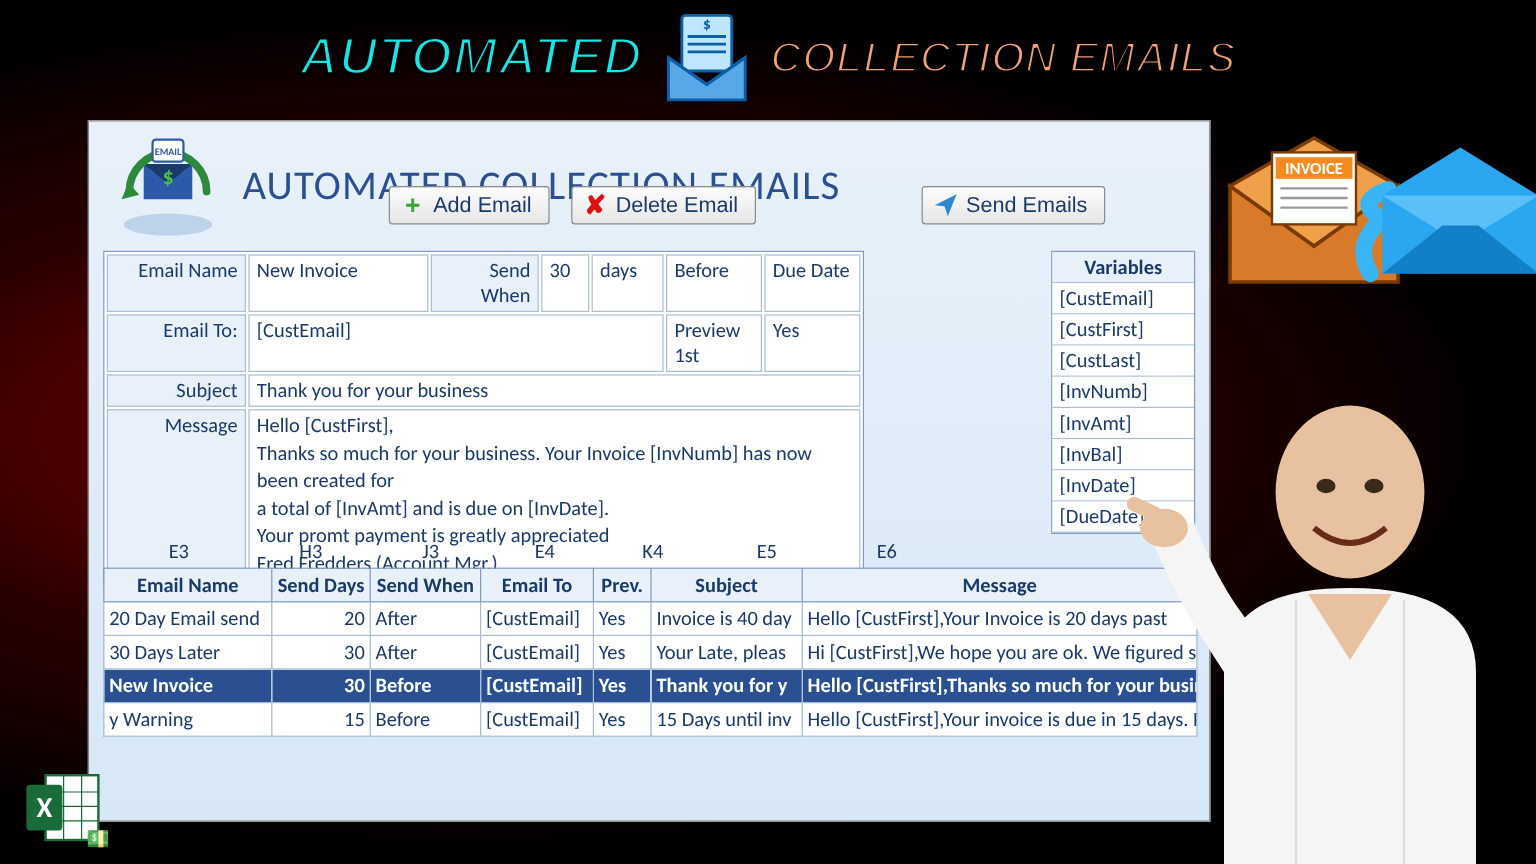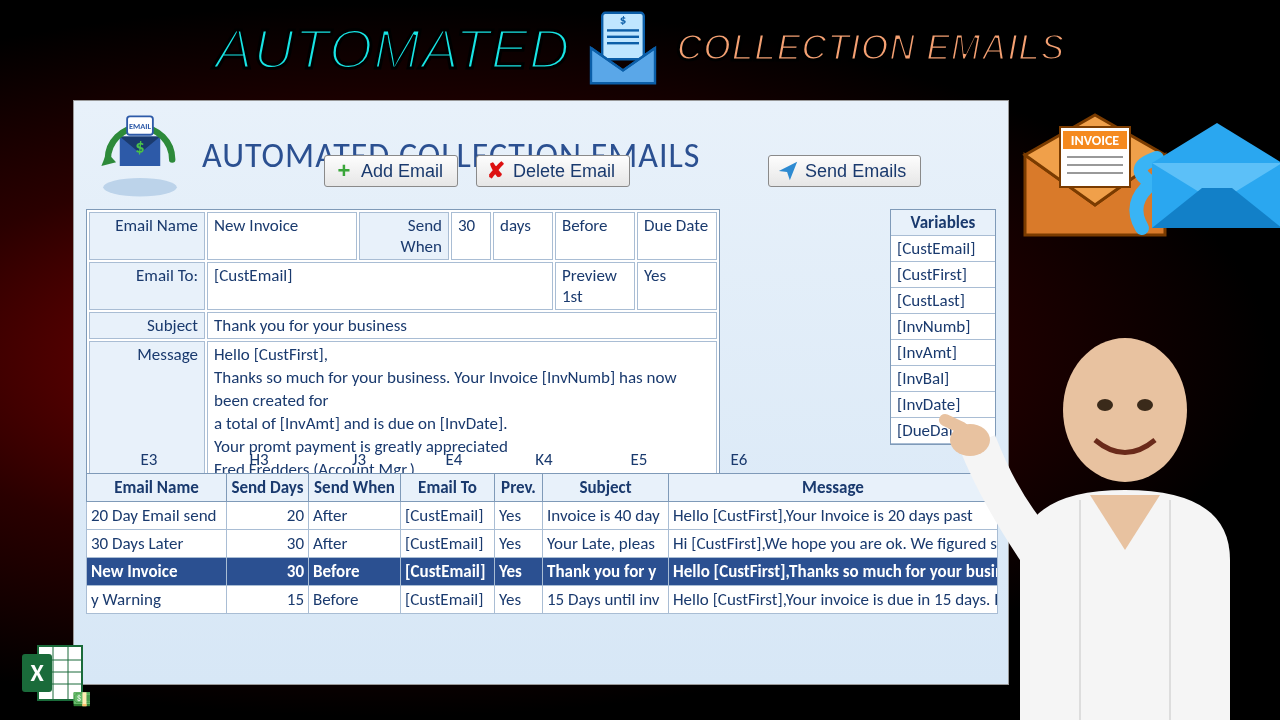--- a/index.html
+++ b/index.html
@@ -14,22 +14,22 @@
   .title-banner {
     display: flex;
     align-items: center;
     justify-content: center;
     height: 88px;
     gap: 8px;
     padding-top: 8px;
   }
   .title-word-1 {
     font-family: 'Arial Black', Impact, sans-serif;
-    font-size: 56px;
-    font-weight: 400;
+    font-size: 44px;
+    font-weight: 700;
     font-style: italic;
     color: #18e5e5;
     -webkit-text-stroke: 3px #000;
     letter-spacing: 1px;
   }
   .title-word-2 {
     font-family: 'Arial Black', Impact, sans-serif;
     font-size: 36px;
     font-weight: 900;
     font-style: italic;
@@ -98,21 +98,21 @@
     vertical-align: top;
     height: 24px;
   }
   .form-grid .lbl { text-align:right; background:#e8f1fa; }
   .form-grid .val { background:#fff; }
   .msg-cell { line-height:1.35; }
   .variables-box {
     position:absolute;
     right: 12px;
     top: 108px;
-    width: 106px;
+    width: 120px;
     border:1px solid #7f9ab8;
     font-size:17px;
     color:#1a3a6e;
   }
   .variables-box .vh {
     text-align:center; font-weight:bold;
     border-bottom:1px solid #a9bdd4;
     padding:2px 0;
     background:#e8f1fa;
   }

